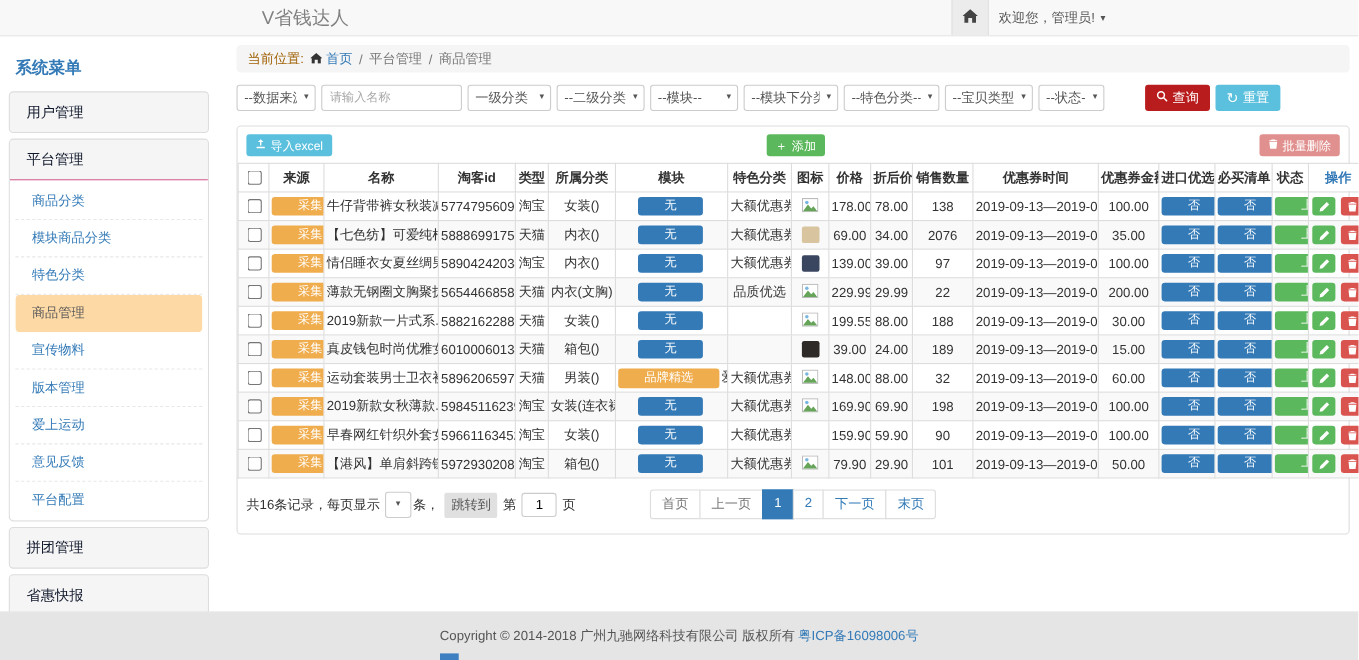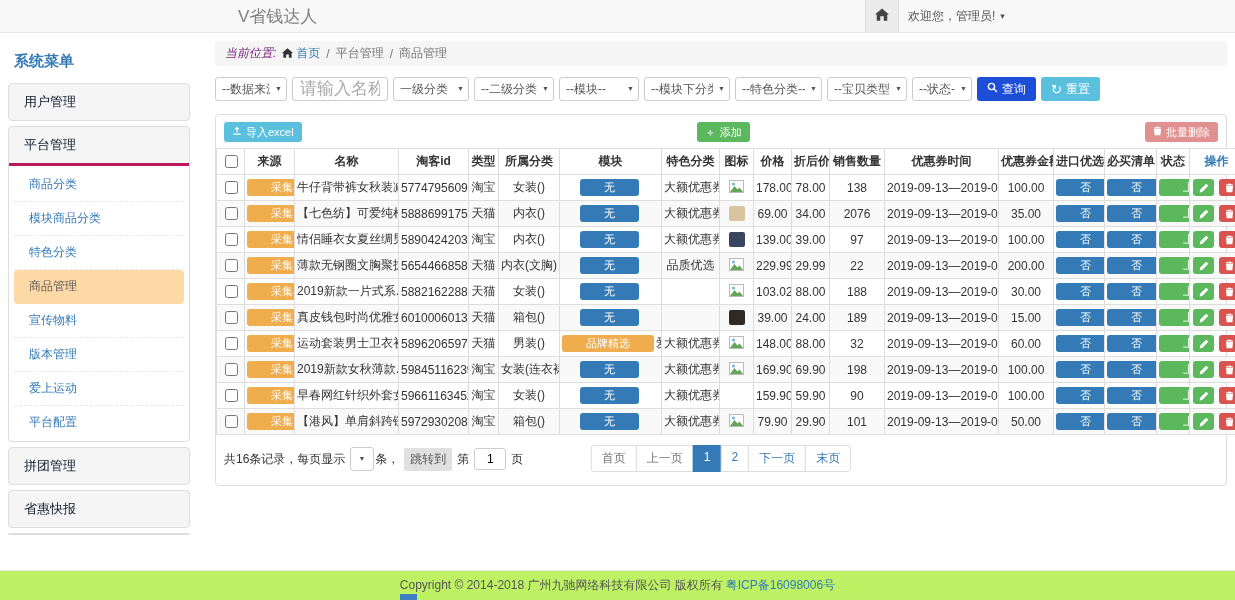--- a/index.html
+++ b/index.html
@@ -14,38 +14,38 @@
   .brand { margin-left:238px; font-size:17px; color:#818181; }
   .home-box { position:absolute; left:865px; top:0; width:34px; height:32px; background:#ececec; border-left:1px solid #e0e0e0; border-right:1px solid #e0e0e0; display:flex; align-items:center; justify-content:center; cursor:pointer; }
   .welcome { position:absolute; left:908px; top:0; height:32px; display:flex; align-items:center; gap:5px; color:#555; cursor:pointer; }
   .caret { font-size:9px; color:#555; }
   
   .layout { display:flex; padding:8px 8px 0 8px; }
   .sidebar { width:182px; flex:none; }
   .side-title { color:#337ab7; font-weight:bold; font-size:15px; padding:11px 6px 12px; }
   .panel { background:#f5f5f5; border:1px solid #ddd; border-radius:4px; margin-bottom:5px; }
   .panel-heading { padding:9px 15px; font-size:13px; color:#0f172a; cursor:pointer; }
-  .panel-body { background:#fff; border-top:3px solid #be185d; border-radius:0 0 4px 4px; padding:2px 5px; }
+  .panel-body { background:#fff; border-top:1px solid #be185d; border-radius:0 0 4px 4px; padding:2px 5px; }
   .sub-item { padding:8px 10px 8px 15px; color:#337ab7; border-bottom:1px dashed #e8e8e8; cursor:pointer; }
   .sub-item:last-child { border-bottom:none; }
   .sub-item.active { background:#fdd9a5; border-radius:4px; color:#5a5a5a; border-bottom-color:transparent; }
   
   .main { flex:1; margin-left:25px; min-width:0; }
   .breadcrumb { background:#f5f5f5; border-radius:4px; padding:4px 10px; margin-bottom:11px; color:#777; display:flex; align-items:center; gap:6px; }
-  .bc-label { color:#701a75;font-style:italic; }
+  .bc-label { color:#a16207; }
   .bc-home { color:#337ab7; display:flex; align-items:center; gap:3px; cursor:pointer; text-decoration:none; }
   
   .filters { display:flex; gap:5px; margin-bottom:13px; align-items:center; }
   .sel { position:relative; display:inline-block; }
   .sel select { appearance:none; -webkit-appearance:none; width:100%; border:1px solid #ccc; border-radius:3px; height:24px; font-size:12px; color:#555; padding:0 16px 0 6px; background:#fff; cursor:pointer; }
   .sel::after { content:"▼"; position:absolute; right:5px; top:8px; font-size:7px; color:#555; pointer-events:none; }
-  .f-input { width:96px; height:24px; border:1px solid #ccc; border-radius:3px; padding:0 7px; font-size:17px; color:#333; }
+  .f-input { width:128px; height:24px; border:1px solid #ccc; border-radius:3px; padding:0 7px; font-size:11px; color:#333; }
   .f-input::placeholder { color:#aaa; }
   .btn { display:inline-flex; align-items:center; gap:4px; border:none; border-radius:3px; color:#fff; font-size:12px; padding:0 10px; height:24px; cursor:pointer; font-family:inherit; }
-  .btn-primary { background:#1d4ed8; }
+  .btn-primary { background:#b91c1c;margin-left:32px; }
   .btn-info { background:#5bc0de; }
   .btn-success { background:#5cb85c; }
   .btn-danger-light { background:#e0908e; }
   .btn-sm { height:20px; padding:0 8px; font-size:11px; }
   .r-icon { font-size:13px; line-height:1; }
   
   .content-panel { border:1px solid #ddd; border-radius:4px; padding:0 0 12px; }
   .toolbar { display:flex; justify-content:space-between; gap:5px; padding:7px 8px 6px; }
   table { width:100%; border-collapse:collapse; table-layout:fixed; font-size:12px; }
   th,td { border:1px solid #ddd; text-align:center; padding:3px 2px; height:26px; overflow:hidden; white-space:nowrap; }
@@ -70,21 +70,21 @@
   .pp-sel { width:20px; }
   .jump-btn { background:#e0e0e0; border:none; border-radius:2px; padding:3px 6px; color:#555; cursor:pointer; font-family:inherit; font-size:12px; }
   .page-num-input { width:32px; height:22px; border:1px solid #ccc; border-radius:3px; text-align:center; font-size:12px; }
   .pager { position:absolute; left:50%; transform:translateX(-50%); top:10px; display:flex; }
   .pager a { border:1px solid #ddd; padding:4px 10px; margin-left:-1px; color:#337ab7; text-decoration:none; background:#fff; cursor:pointer; }
   .pager a:first-child { border-radius:3px 0 0 3px; margin-left:0; }
   .pager a:last-child { border-radius:0 3px 3px 0; }
   .pager a.muted { color:#777; }
   .pager a.active { background:#337ab7; color:#fff; border-color:#337ab7; }
   
-  .footer { position:absolute; left:0; right:0; bottom:0; height:30px; background:#bef264; border-top:1px solid #e7e7e7; display:flex; align-items:center; justify-content:center; gap:3px; color:#555; }
+  .footer { position:absolute; left:0; right:0; bottom:0; height:44px; background:#e5e5e5; border-top:1px solid #e7e7e7; display:flex; align-items:center; justify-content:center; gap:3px; color:#555; }
   .footer a { color:#337ab7; text-decoration:none; }
   .bottom-artifact { position:absolute; left:400px; bottom:0; width:17px; height:6px; background:#3d7fc1; }
 </style>
 </head>
 <body>
 
 <div class="topbar">
   <div class="brand">V省钱达人</div>
   <div class="home-box">
     <span>
@@ -110,20 +110,21 @@
         <div class="panel expanded">
           <div class="panel-heading">平台管理</div>
           <div class="panel-body">
             <div class="sub-item">商品分类</div>
             <div class="sub-item">模块商品分类</div>
             <div class="sub-item">特色分类</div>
             <div class="sub-item active">商品管理</div>
             <div class="sub-item">宣传物料</div>
             <div class="sub-item">版本管理</div>
             <div class="sub-item">爱上运动</div>
+            <div class="sub-item">意见反馈</div>
             <div class="sub-item">平台配置</div>
           </div>
         </div>
         <div class="panel">
           <div class="panel-heading">拼团管理</div>
         </div>
         <div class="panel">
           <div class="panel-heading">省惠快报</div>
         </div>
         <div class="panel"></div>
@@ -366,21 +367,21 @@
     <td>588216228899</td>
     <td>天猫</td>
     <td>女装()</td>
     <td><span class="badge b-blue">无</span><span class="mtext"></span></td>
     <td></td>
     <td><svg width="15" height="13" viewBox="0 0 15 13">
                   <rect x="0.5" y="0.5" width="14" height="12" fill="#fff" stroke="#bbb"></rect>
                   <circle cx="4.5" cy="4" r="1.6" fill="#7ab7e0"></circle>
                   <path d="M1 12 L5.5 6 L8.5 9.5 L10.5 7.5 L14 12 Z" fill="#66a559"></path>
                 </svg></td>
-    <td>103.02</td>
+    <td>199.55</td>
     <td>88.00</td>
     <td>188</td>
     <td>2019-09-13—2019-09-19</td>
     <td>30.00</td>
     <td><span class="badge b-blue">否</span></td>
     <td><span class="badge b-blue">否</span></td>
     <td><span class="badge b-green">上架</span></td>
     <td>
       <button class="op-btn op-edit">
                   <svg width="10" height="10" viewBox="0 0 16 16">

